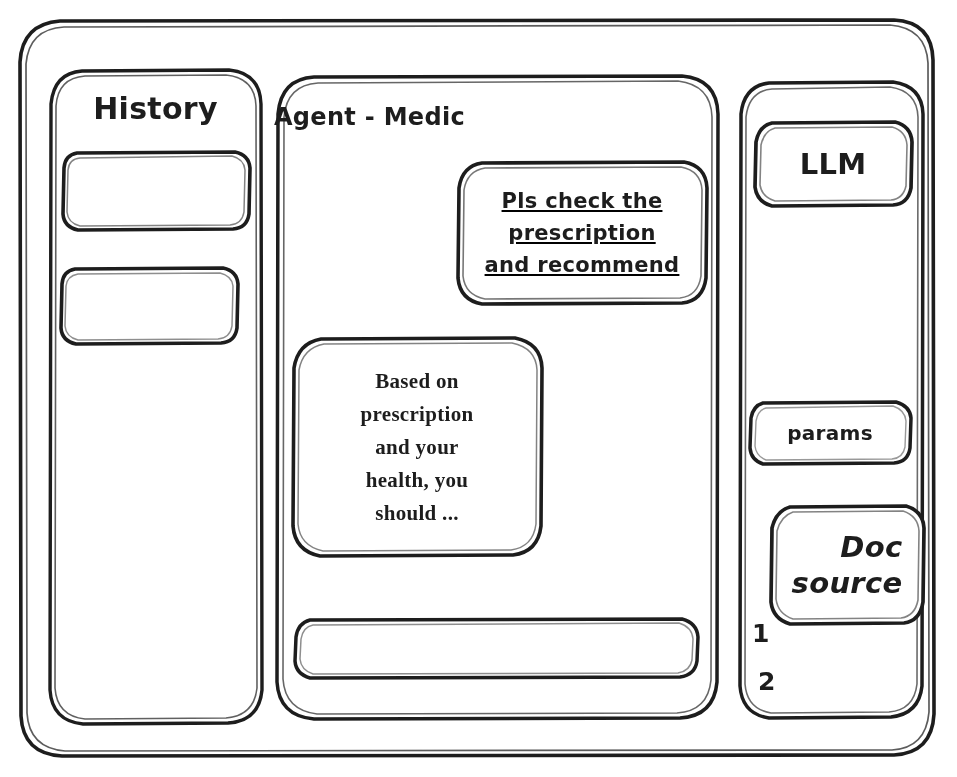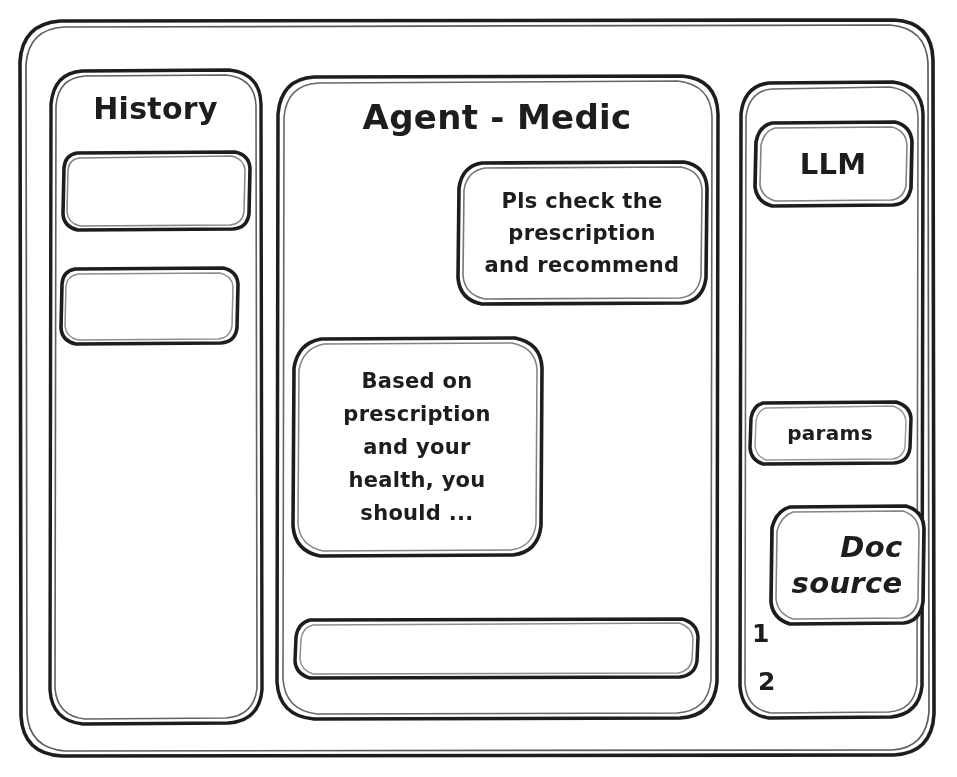--- a/index.html
+++ b/index.html
@@ -56,49 +56,51 @@
   }
   #history-item-1 { left: 60px; top: 150px; width: 192px; height: 82px; }
   #history-item-2 { left: 58px; top: 266px; width: 182px; height: 80px; }
 
   
   #agent-panel { left: 274px; top: 74px; width: 446px; height: 646px; }
   #agent-title {
     position: absolute;
     left: 274px; top: 98px;
     width: 446px;
-    text-align: center;
-    font-size: 34px;
+    text-align: left;
+    font-size: 24px;
     line-height: 38px;
   }
 
   #user-message { left: 454px; top: 160px; width: 256px; height: 146px; }
   #user-message .inner {
     align-items: center; justify-content: center;
     padding: 8px 12px;
+    text-decoration: underline;
   }
   #user-message .msg-text {
     font-size: 21px;
     line-height: 32px;
     text-align: center;
     width: 100%;
     white-space: pre-line;
   }
 
   #assistant-message { left: 289px; top: 336px; width: 256px; height: 222px; }
   #assistant-message .inner {
     align-items: center; justify-content: center;
     padding: 8px 14px;
   }
   #assistant-message .msg-text {
     font-size: 21px;
     line-height: 33px;
     text-align: center;
     width: 100%;
     white-space: pre-line;
+    font-family: Liberation Serif, serif;
   }
 
   #composer-input { left: 292px; top: 617px; width: 408px; height: 63px; }
   #composer-input .inner { align-items: center; padding: 0 16px; }
   #composer-input .ph { font-size: 18px; color: #9b9b9b; }
 
   
   #tools-panel { left: 737px; top: 80px; width: 188px; height: 640px; }
 
   .tool-btn .inner { align-items: center; justify-content: center; }

